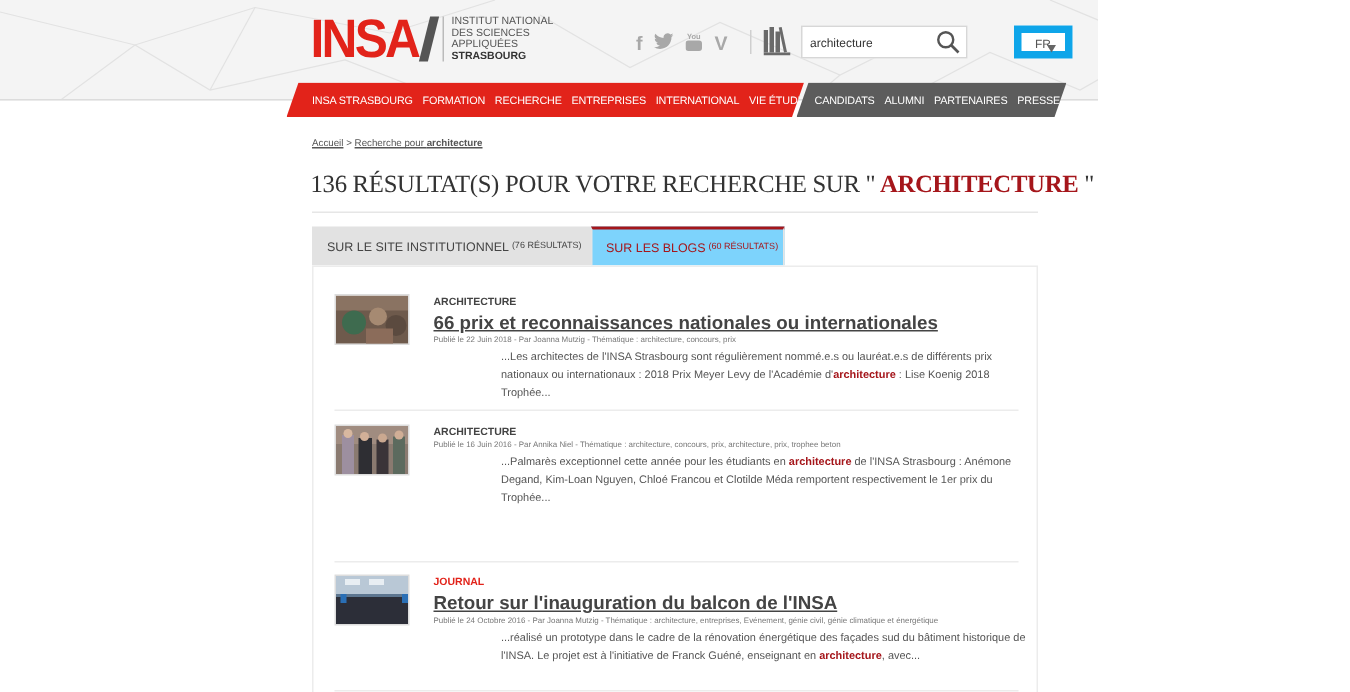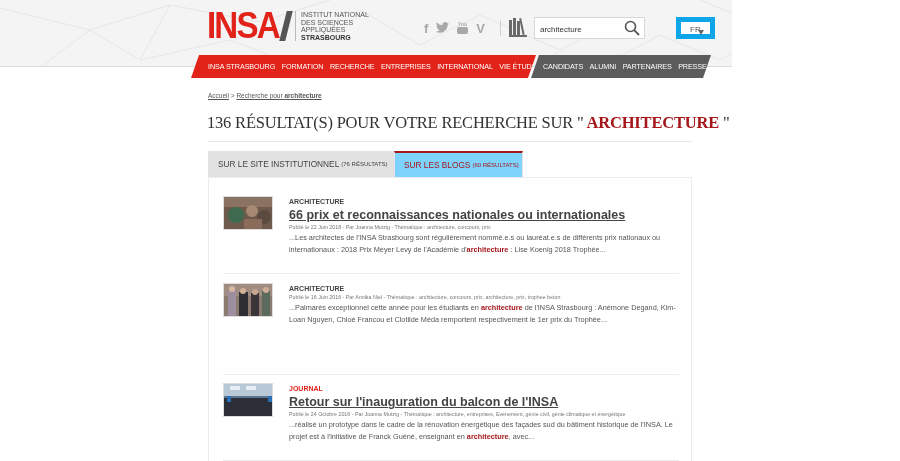--- a/index.html
+++ b/index.html
@@ -48,21 +48,21 @@
 
   .results { position: absolute; left: 208px; top: 177px; width: 484px; height: 300px; border: 1px solid #ececec; background: #fff; }
   .result { position: absolute; left: 14px; width: 454px; }
   .result .thumb { position: absolute; left: 0; top: 0; width: 50px; height: 34px; border: 1px solid #ddd; overflow: hidden; }
   .result .body { position: absolute; left: 66px; top: 0; width: 400px; }
   .cat { font-size: 7px; font-weight: bold; color: #444; text-transform: uppercase; margin-top: 2px; }
   .cat.red { color: #e2231a; }
   .rtitle { display: block; font-size: 12.5px; font-weight: bold; color: #444; text-decoration: underline; margin-top: 3px; line-height: 14px; cursor: pointer; }
   .rtitle .hl { color: #a5161b; }
   .meta { font-size: 5.3px; color: #777; margin-top: 2px; white-space: nowrap; }
-  .excerpt { font-size: 7.3px; color: #555; line-height: 12px; margin-top: 2px; }
+  .excerpt { font-size: 7.3px; color: #555; line-height: 12px; margin-top: 2px; margin-left: 45px; }
   .excerpt .hl { color: #a5161b; font-weight: bold; }
   .divider { position: absolute; left: 14px; width: 456px; height: 1px; background: #ececec; }
 </style>
 </head>
 <body>
 
 <div class="header">
   <svg class="pattern" width="900" height="67">
     <g stroke="#e2e2e2" stroke-width="0.8" fill="none">
       <polyline points="0,8 90,30 170,5 260,22 330,0"></polyline>

